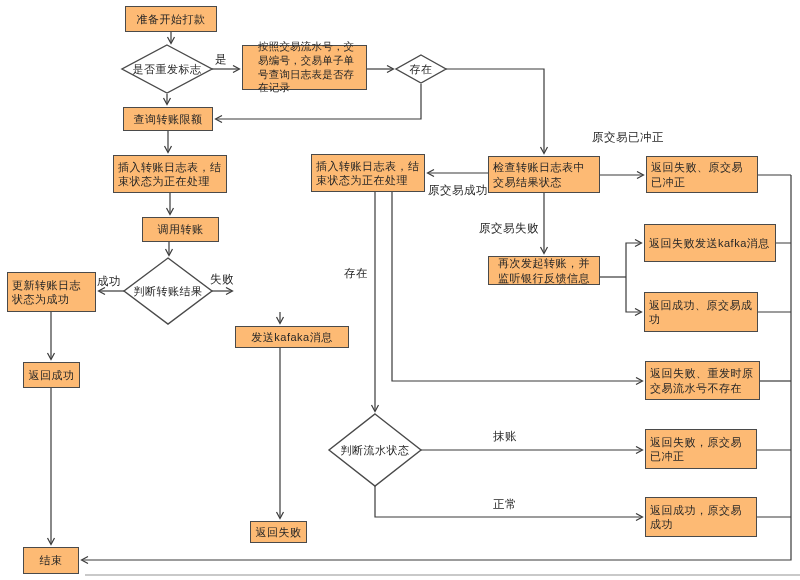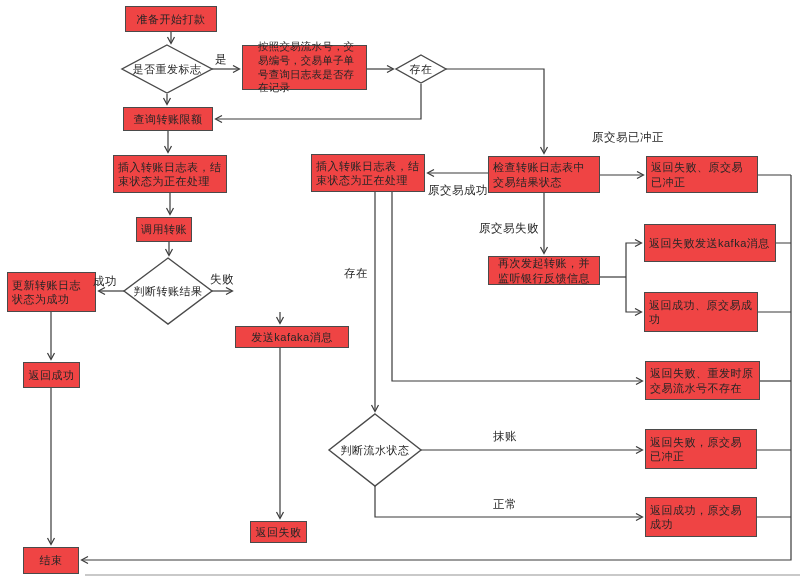--- a/index.html
+++ b/index.html
@@ -9,21 +9,21 @@
     background:#ffffff;
     font-family:"Liberation Sans", sans-serif;
     color:#262626;
     overflow:hidden;
   }
   .edges{position:absolute;left:0;top:0;width:800px;height:580px;}
   .node{
     position:absolute;
     box-sizing:border-box;
     border:1.5px solid #4a4a4a;
-    background:#ef4444;
+    background:#fdba74;
     font-size:11px;
     line-height:1.3;
     color:#262626;
     display:flex;
     align-items:center;
     padding:1px 4px;
     letter-spacing:0.5px;
   }
   .node.center{justify-content:center;text-align:center;padding:1px 2px;}
   .node.small{font-size:10.5px;letter-spacing:0.2px;}
@@ -116,21 +116,21 @@
       <polygon points="421,55 446,69 421,83 396,69"></polygon>
       <polygon points="168,258 212,291 168,324 124,291"></polygon>
       <polygon points="375,414 421,450 375,486 329,450"></polygon>
     </g>
   </svg>
 
   <div class="node center" style="left:125px;top:6px;width:92px;height:26px;">准备开始打款</div>
   <div class="node small" style="left:242px;top:45px;width:125px;height:45px;padding-left:15px;">按照交易流水号，交易编号，交易单子单号查询日志表是否存在记录</div>
   <div class="node center" style="left:123px;top:107px;width:90px;height:24px;">查询转账限额</div>
   <div class="node" style="left:113px;top:155px;width:114px;height:38px;">插入转账日志表，结束状态为正在处理</div>
-  <div class="node center" style="left:136px;top:217px;width:56px;height:25px;">调用转账</div>
+  <div class="node center" style="left:142px;top:217px;width:77px;height:25px;">调用转账</div>
   <div class="node" style="left:7px;top:272px;width:89px;height:40px;">更新转账日志状态为成功</div>
   <div class="node center" style="left:235px;top:326px;width:114px;height:22px;">发送kafaka消息</div>
   <div class="node center" style="left:23px;top:362px;width:57px;height:26px;">返回成功</div>
   <div class="node center" style="left:250px;top:521px;width:57px;height:22px;">返回失败</div>
   <div class="node center" style="left:23px;top:547px;width:56px;height:27px;">结束</div>
   <div class="node" style="left:311px;top:154px;width:114px;height:38px;">插入转账日志表，结束状态为正在处理</div>
   <div class="node" style="left:488px;top:156px;width:112px;height:37px;">检查转账日志表中交易结果状态</div>
   <div class="node" style="left:488px;top:256px;width:112px;height:29px;text-align:center;">再次发起转账，并监听银行反馈信息</div>
   <div class="node" style="left:646px;top:156px;width:112px;height:37px;">返回失败、原交易已冲正</div>
   <div class="node" style="left:644px;top:224px;width:132px;height:38px;">返回失败发送kafka消息</div>
@@ -138,21 +138,21 @@
   <div class="node" style="left:645px;top:361px;width:115px;height:39px;">返回失败、重发时原交易流水号不存在</div>
   <div class="node" style="left:645px;top:429px;width:112px;height:40px;">返回失败，原交易已冲正</div>
   <div class="node" style="left:645px;top:497px;width:112px;height:40px;">返回成功，原交易成功</div>
 
   <div class="dlabel" style="left:122px;top:45px;width:90px;height:48px;">是否重发标志</div>
   <div class="dlabel" style="left:396px;top:55px;width:50px;height:28px;">存在</div>
   <div class="dlabel" style="left:124px;top:258px;width:88px;height:66px;">判断转账结果</div>
   <div class="dlabel" style="left:329px;top:414px;width:92px;height:72px;">判断流水状态</div>
 
   <div class="elabel" style="left:215px;top:52px;">是</div>
-  <div class="elabel" style="left:84px;top:274px;padding-left:9px;">成功</div>
+  <div class="elabel" style="left:97px;top:274px;">成功</div>
   <div class="elabel" style="left:210px;top:272px;">失败</div>
   <div class="elabel" style="left:428px;top:183px;">原交易成功</div>
   <div class="elabel" style="left:592px;top:130px;">原交易已冲正</div>
   <div class="elabel" style="left:479px;top:221px;">原交易失败</div>
   <div class="elabel" style="left:344px;top:266px;">存在</div>
   <div class="elabel" style="left:493px;top:429px;">抹账</div>
   <div class="elabel" style="left:493px;top:497px;">正常</div>
 
   <div class="bottom-rule"></div>
 </div>

